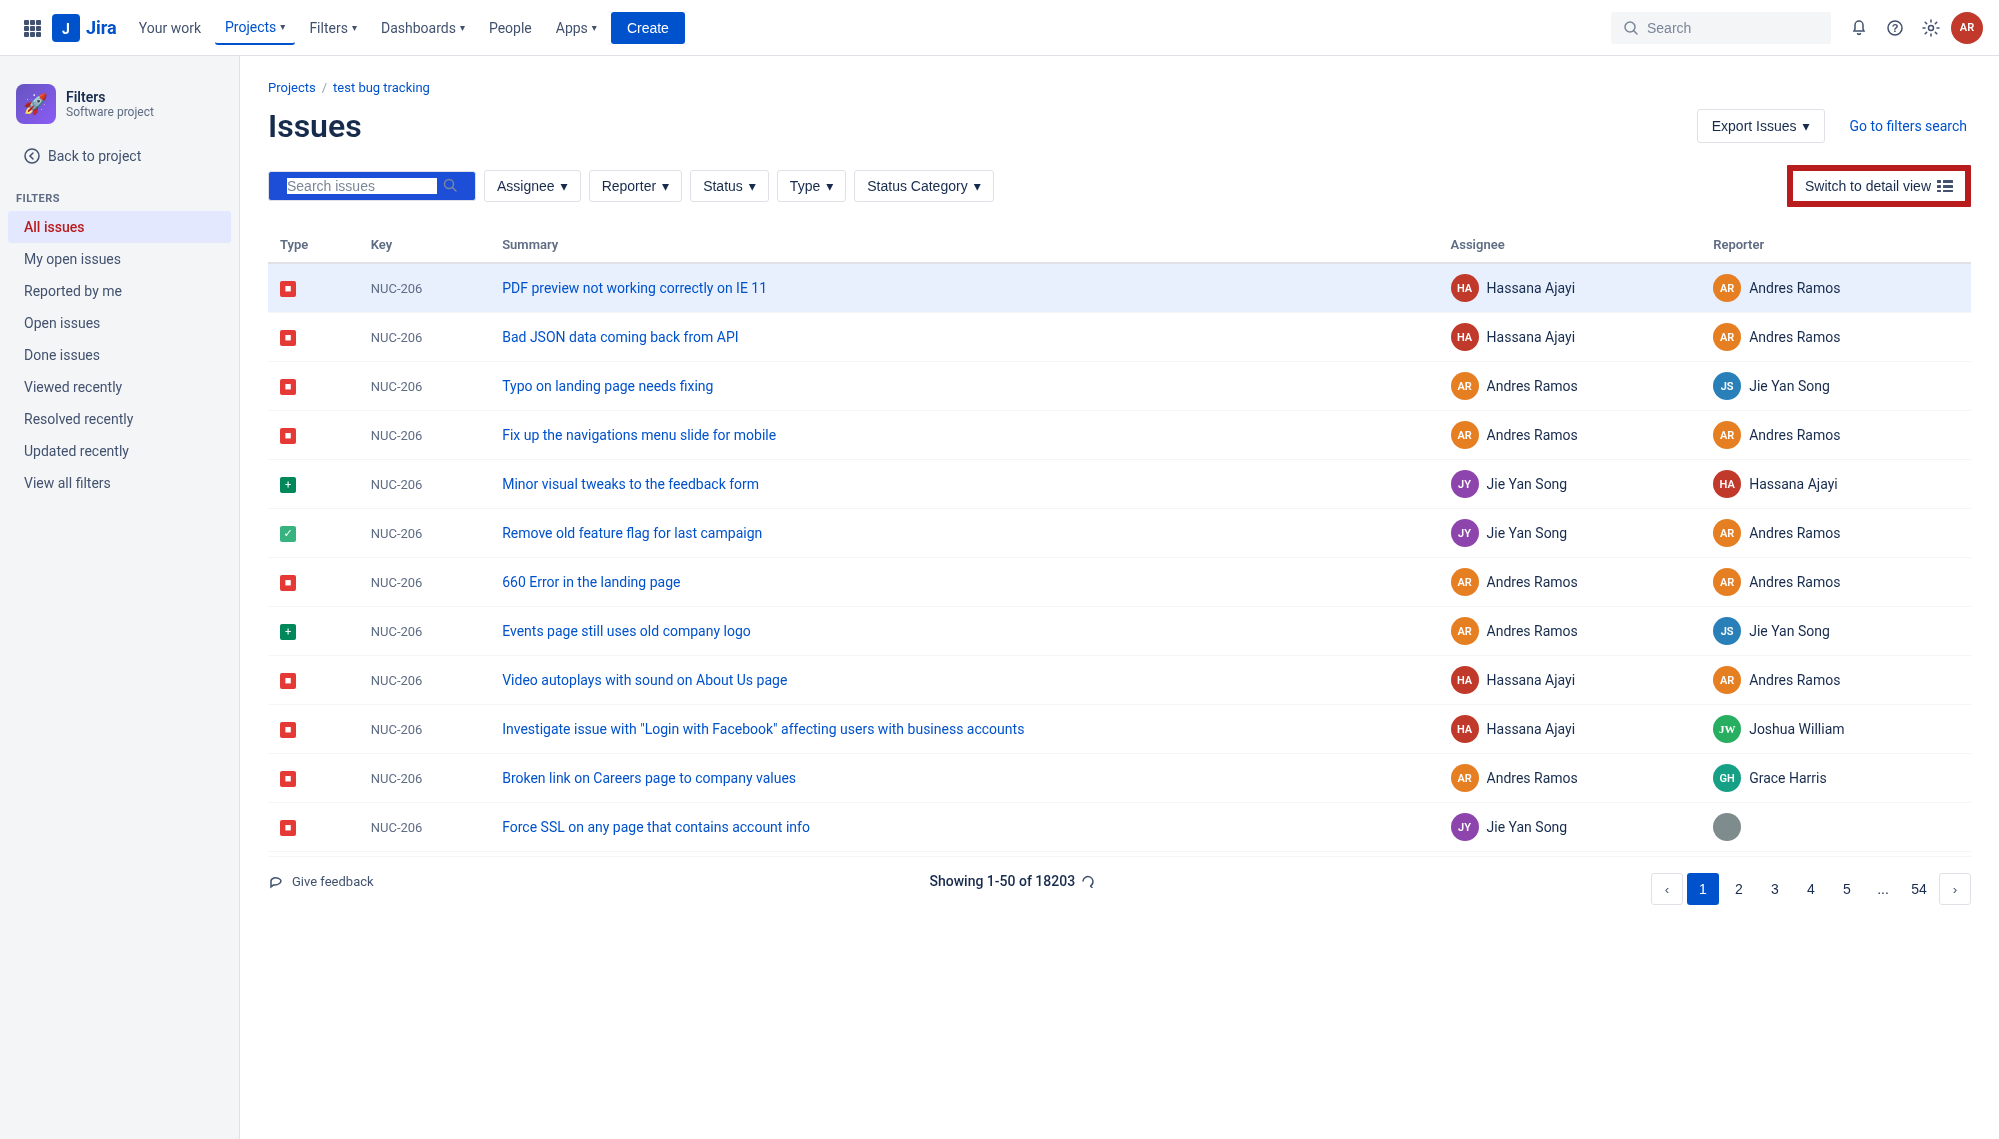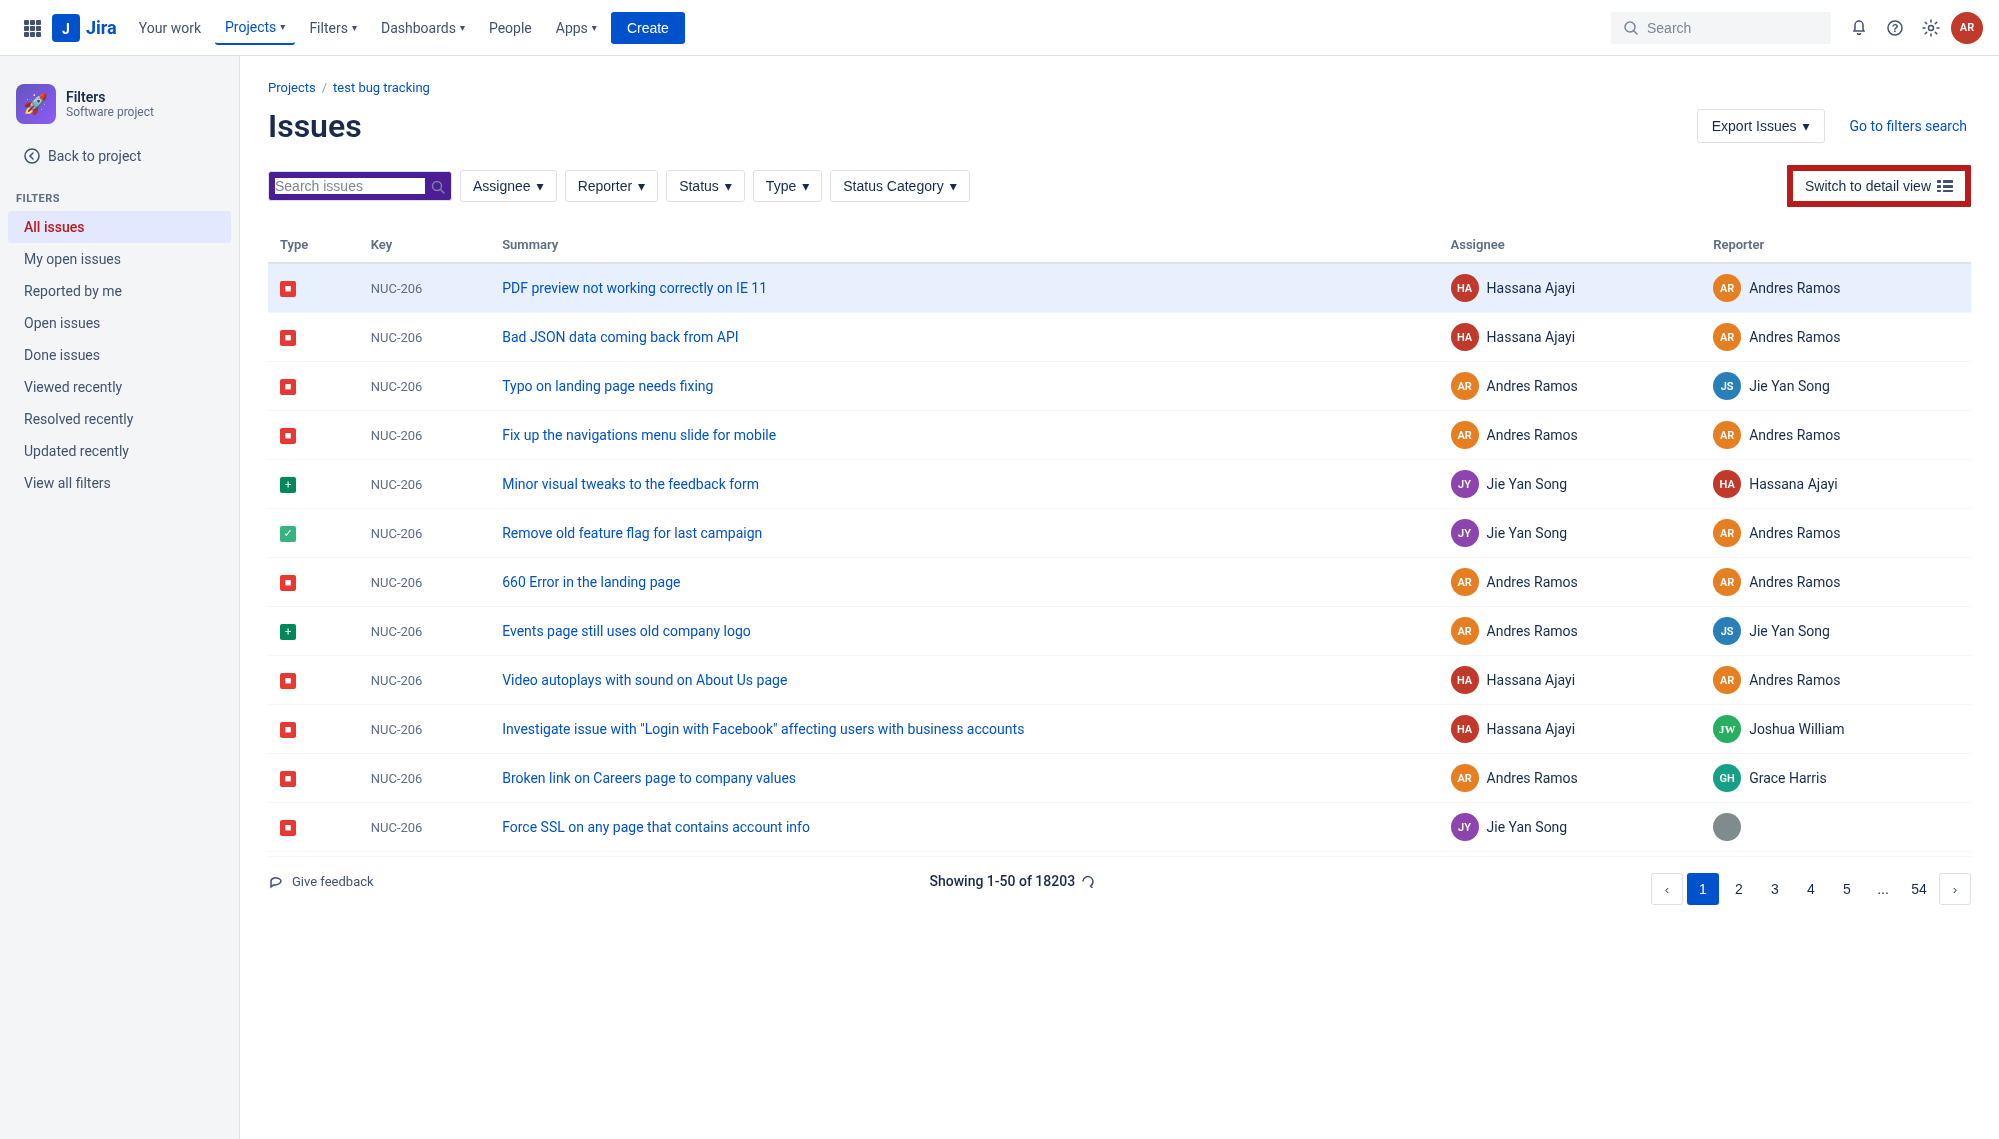--- a/index.html
+++ b/index.html
@@ -45,21 +45,21 @@
     .breadcrumb a { color: #0052cc; text-decoration: none; cursor: pointer; }
     .breadcrumb-sep { color: #97a0af; }
     .page-header { display: flex; align-items: center; justify-content: space-between; margin-bottom: 20px; }
     .page-title { font-size: 32px; font-weight: 600; color: #172b4d; }
     .page-header-actions { display: flex; gap: 21px; align-items: center; }
     .export-btn { display: flex; align-items: center; gap: 6px; padding: 8px 14px; border: 1px solid #dfe1e6; border-radius: 3px; background: #fff; color: #172b4d; font-size: 14px; cursor: pointer; }
     .adv-search-btn { color: #0052cc; font-size: 14px; cursor: pointer; padding: 8px 4px; }
 
     
     .filter-bar { display: flex; align-items: center; gap: 8px; margin-bottom: 20px; flex-wrap: wrap; }
-    .search-input-wrap { display: flex; align-items: flex-end; background: #4c1d95; border: 1px solid #dfe1e6; border-radius: 3px; padding: 6px 6px; gap: 6px; }
+    .search-input-wrap { display: flex; align-items: flex-start; background: #1d4ed8; border: 1px solid #dfe1e6; border-radius: 3px; padding: 6px 18px; gap: 6px; }
     .search-input-wrap input { border: none; outline: none; font-size: 14px; color: #172b4d; width: 150px; }
     .search-input-wrap input::placeholder { color: #7a869a; }
     .filter-btn { display: flex; align-items: center; gap: 6px; padding: 7px 12px; border: 1px solid #dfe1e6; border-radius: 3px; background: #fff; color: #172b4d; font-size: 14px; cursor: pointer; white-space: nowrap; }
     .filter-spacer { flex: 1; }
     .detail-view-btn { display: flex; align-items: center; gap: 6px; padding: 7px 12px; border: 6px solid #b91c1c; border-radius: 1px; background: #fff; color: #172b4d; font-size: 14px; cursor: pointer; white-space: nowrap; }
 
     
     .issues-table { width: 100%; border-collapse: collapse; }
     .issues-table thead tr { border-bottom: 2px solid #dfe1e6; }
     .issues-table th { padding: 10px 12px; text-align: left; font-size: 13px; font-weight: 600; color: #5e6c84; white-space: nowrap; cursor: pointer; }

